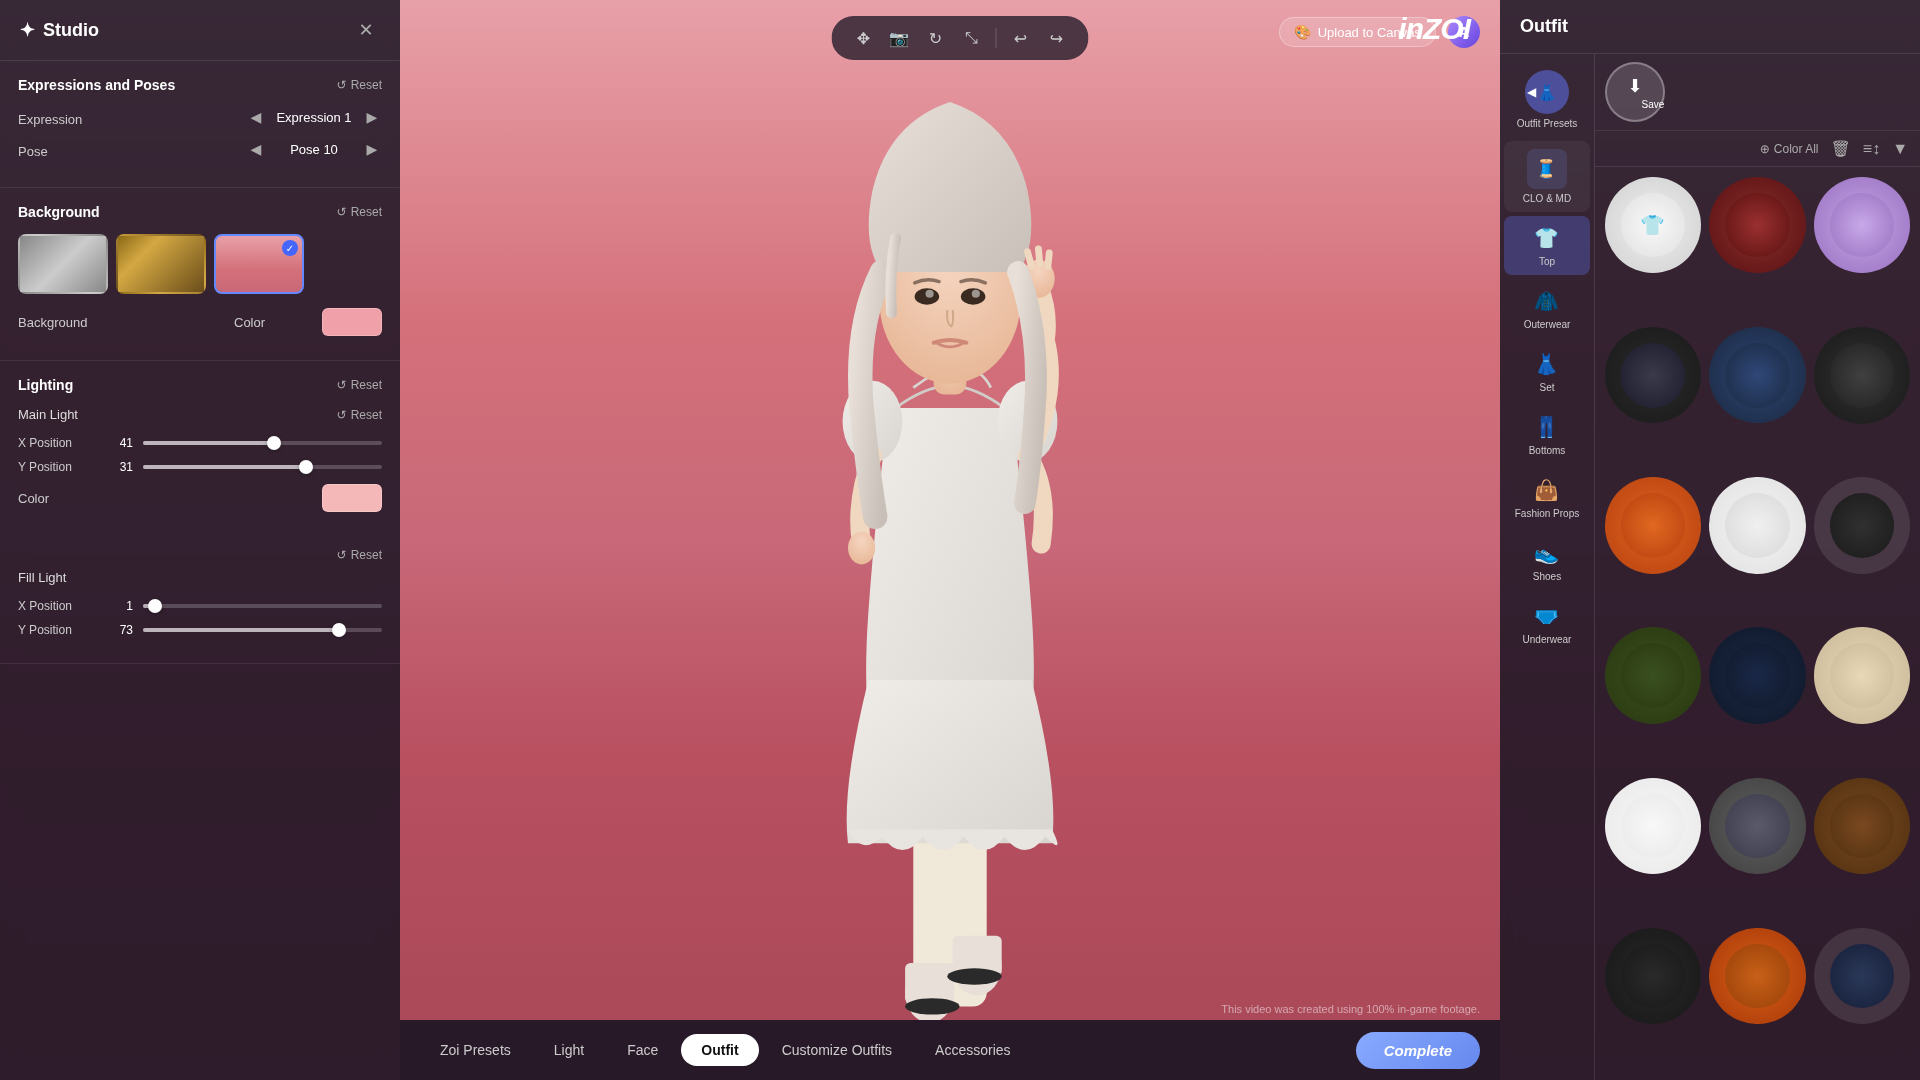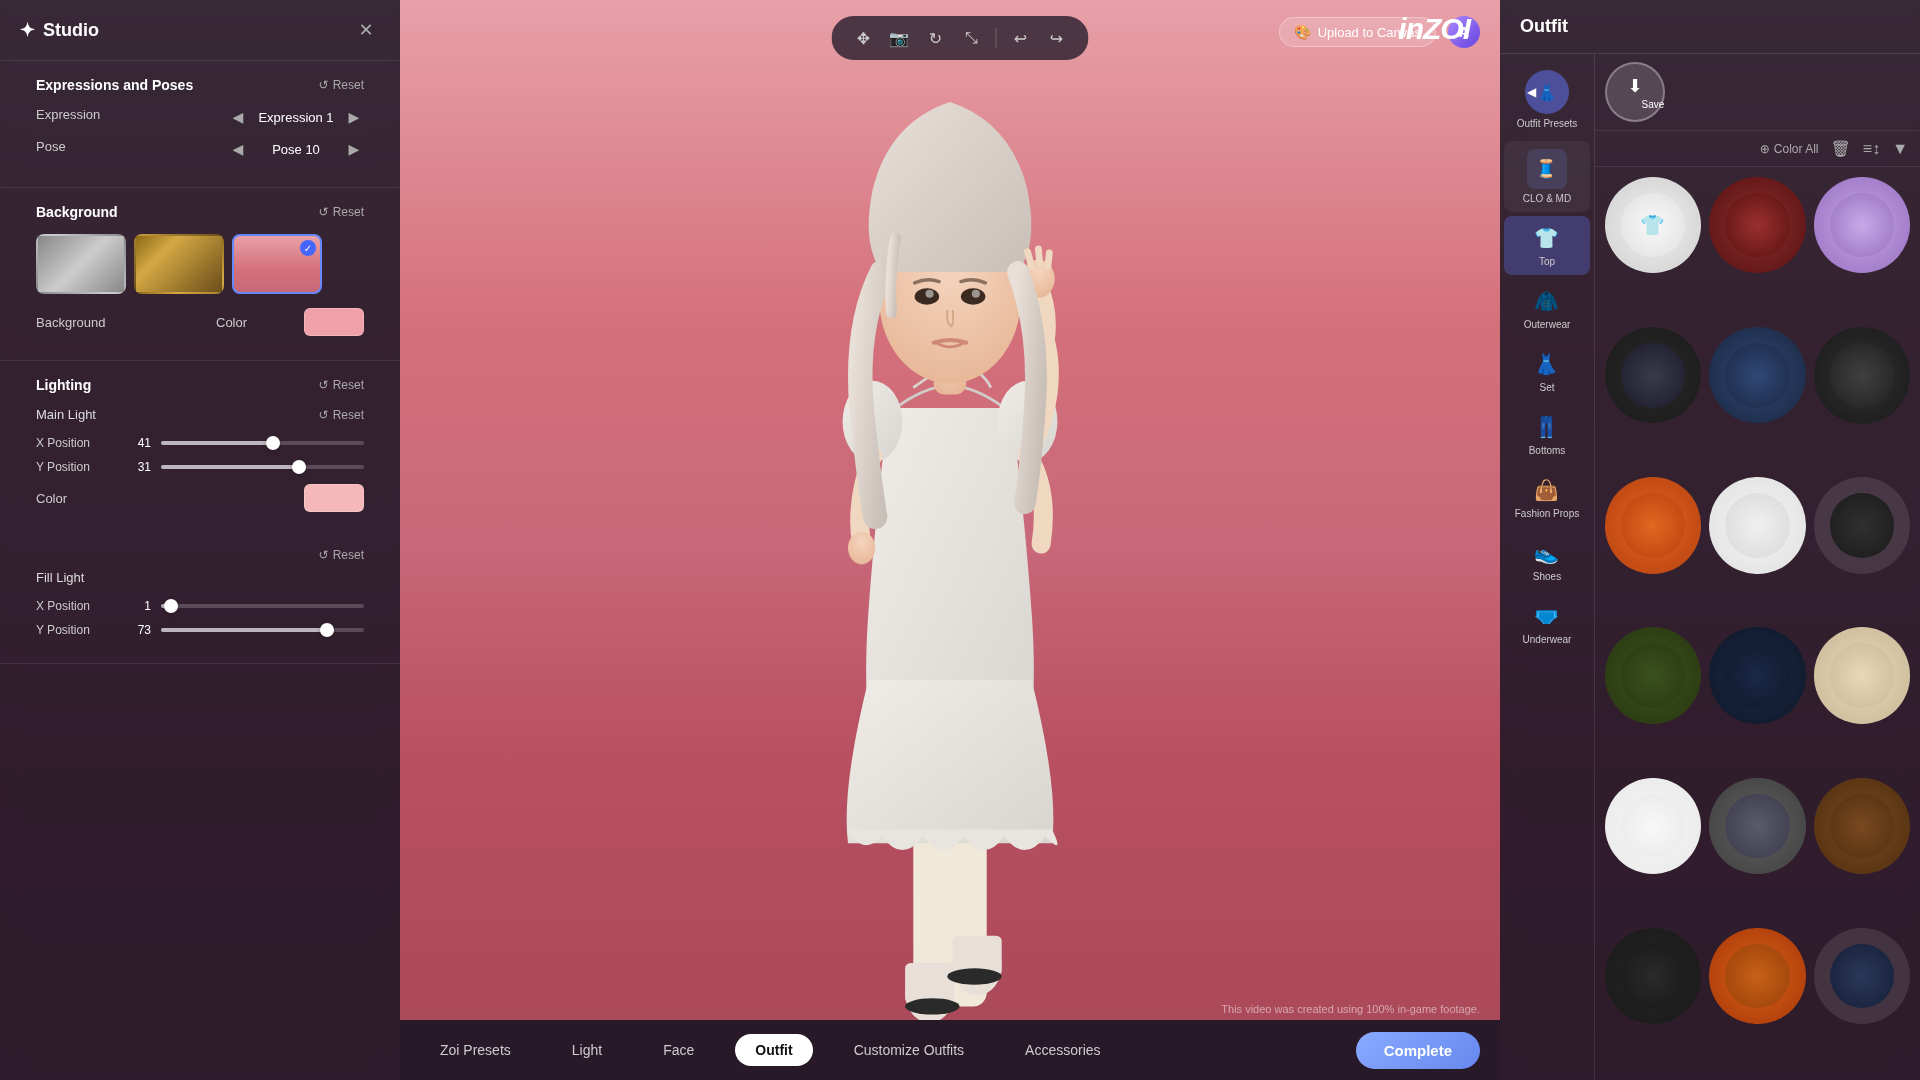--- a/index.html
+++ b/index.html
@@ -58,21 +58,21 @@
       cursor: pointer;
       width: 28px;
       height: 28px;
       display: flex;
       align-items: center;
       justify-content: center;
       border-radius: 50%;
     }
 
     .section {
-      padding: 16px 36px;
+      padding: 16px 18px;
       border-bottom: 1px solid rgba(255,255,255,0.08);
     }
 
     .section-header {
       display: flex;
       align-items: center;
       justify-content: space-between;
       margin-bottom: 14px;
     }
 
@@ -88,21 +88,21 @@
       gap: 4px;
       font-size: 12px;
       color: #aaa;
       background: none;
       border: none;
       cursor: pointer;
     }
 
     .control-row {
       display: flex;
-      align-items: flex-start;
+      align-items: flex-end;
       justify-content: space-between;
       margin-bottom: 12px;
     }
 
     .control-label {
       font-size: 13px;
       color: #ccc;
       min-width: 80px;
     }
 
@@ -500,21 +500,21 @@
       display: flex;
       align-items: center;
       justify-content: space-between;
       padding: 0 20px;
       z-index: 10;
     }
 
     .bottom-nav-tabs {
       display: flex;
       align-items: center;
-      gap: 21px;
+      gap: 3px;
     }
 
     .nav-tab {
       padding: 8px 20px;
       border-radius: 20px;
       font-size: 14px;
       color: #ccc;
       cursor: pointer;
       background: none;
       border: none;
@@ -528,20 +528,21 @@
 
     .complete-btn {
       padding: 10px 28px;
       background: linear-gradient(135deg, #88aaff, #6688ee);
       border: none;
       border-radius: 20px;
       color: #fff;
       font-size: 15px;
       font-weight: 600;
       cursor: pointer;
+      font-style: italic;
     }
 
     .bottom-disclaimer {
       position: absolute;
       bottom: 65px;
       right: 440px;
       font-size: 11px;
       color: rgba(255,255,255,0.5);
       z-index: 10;
     }

